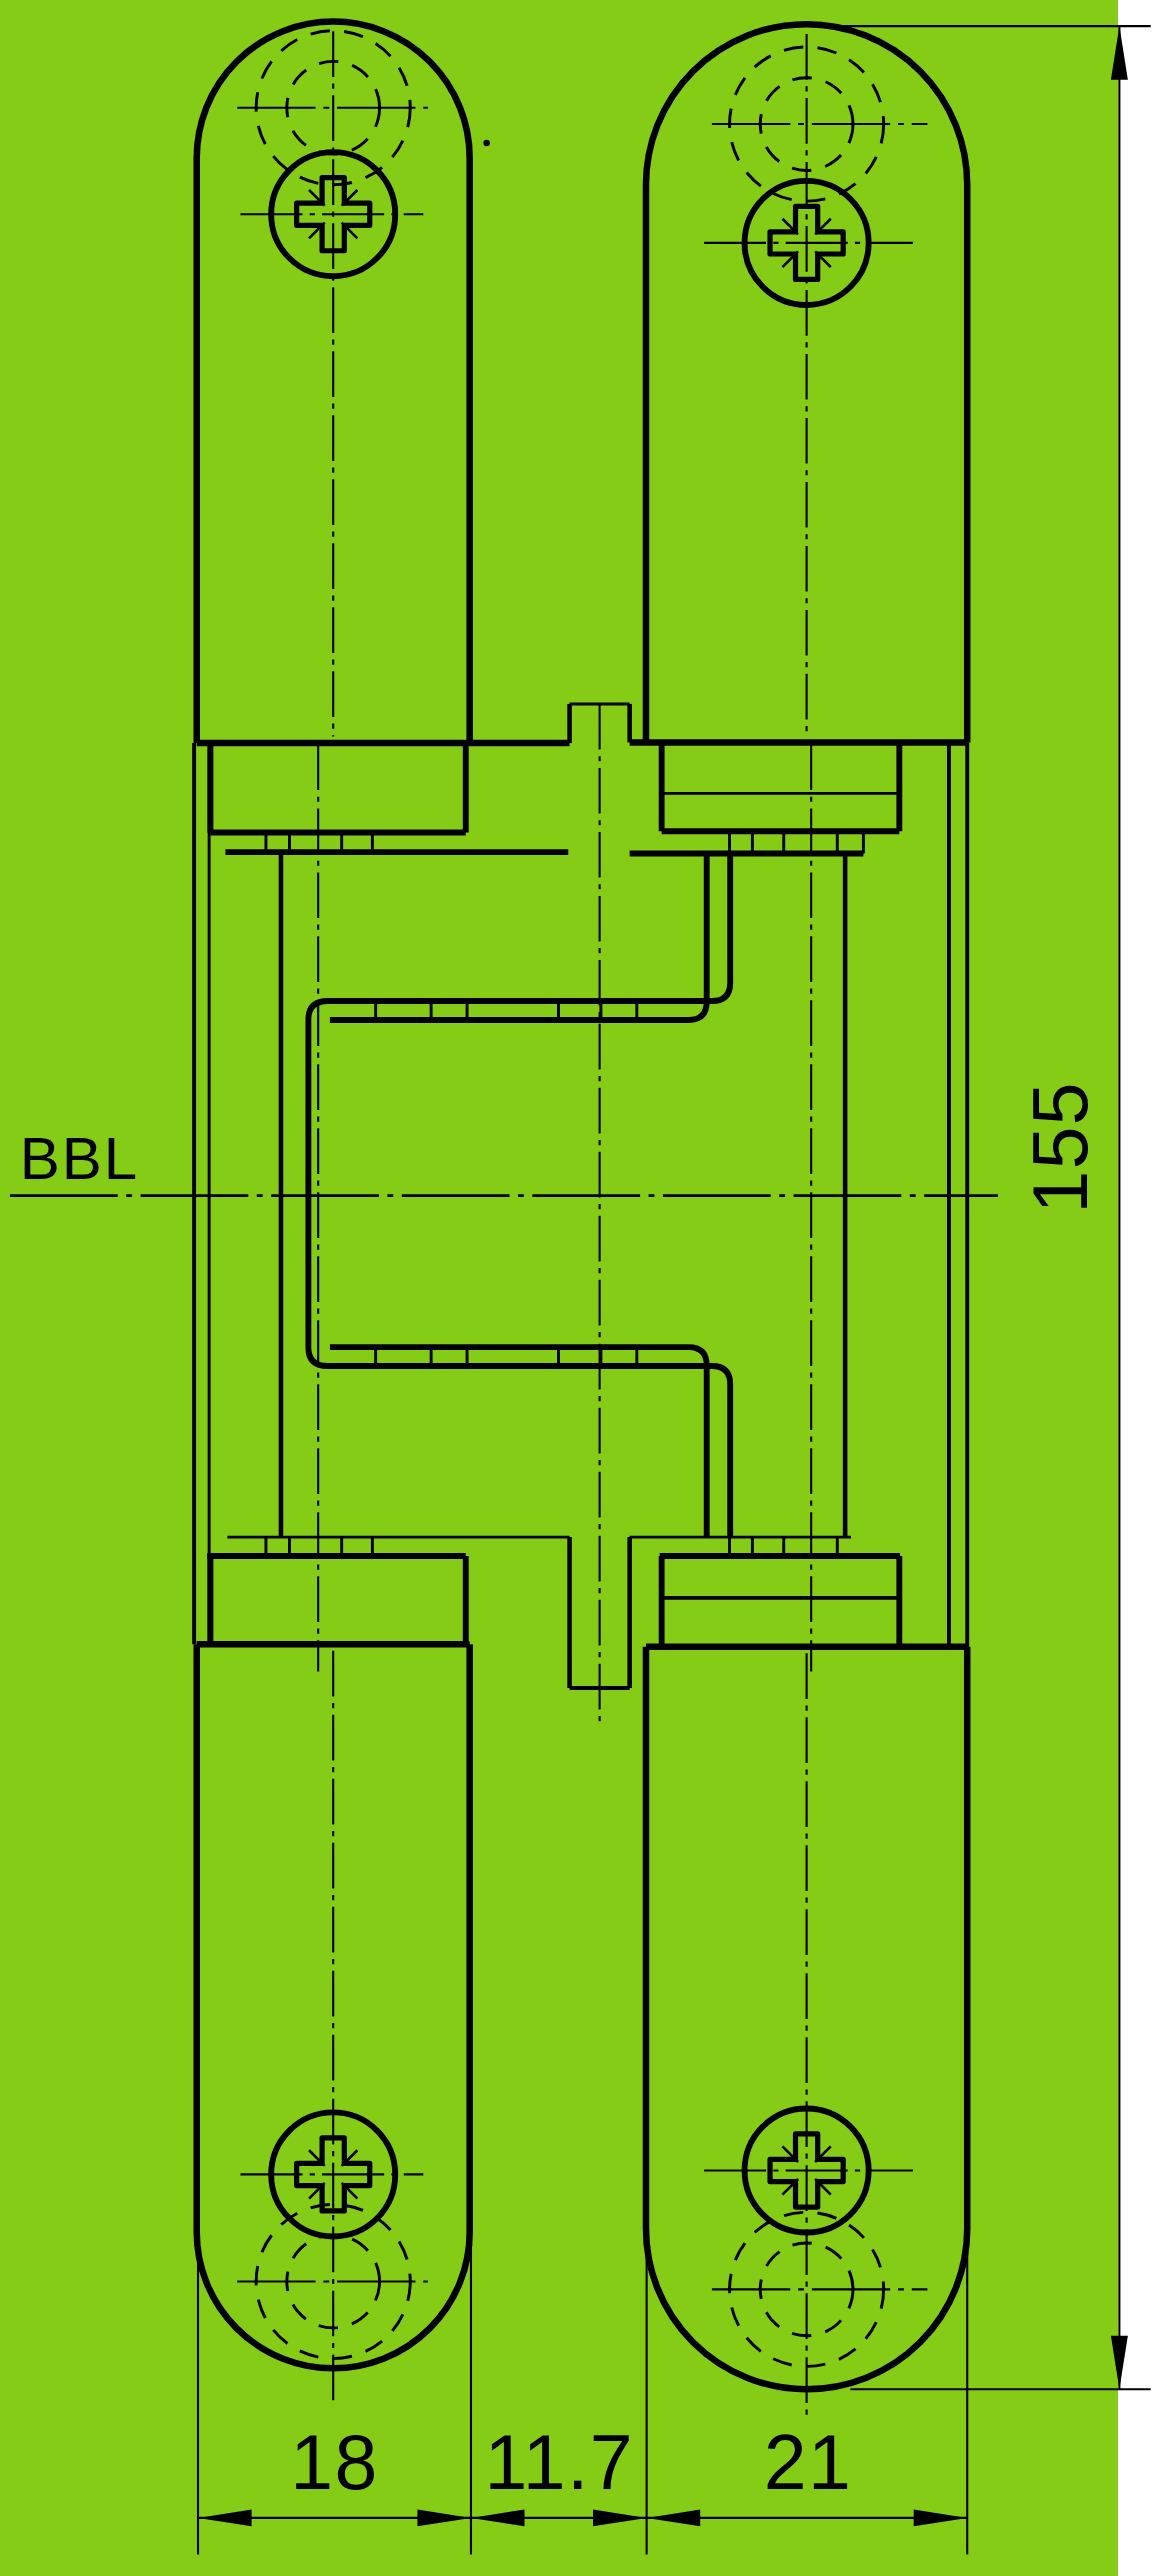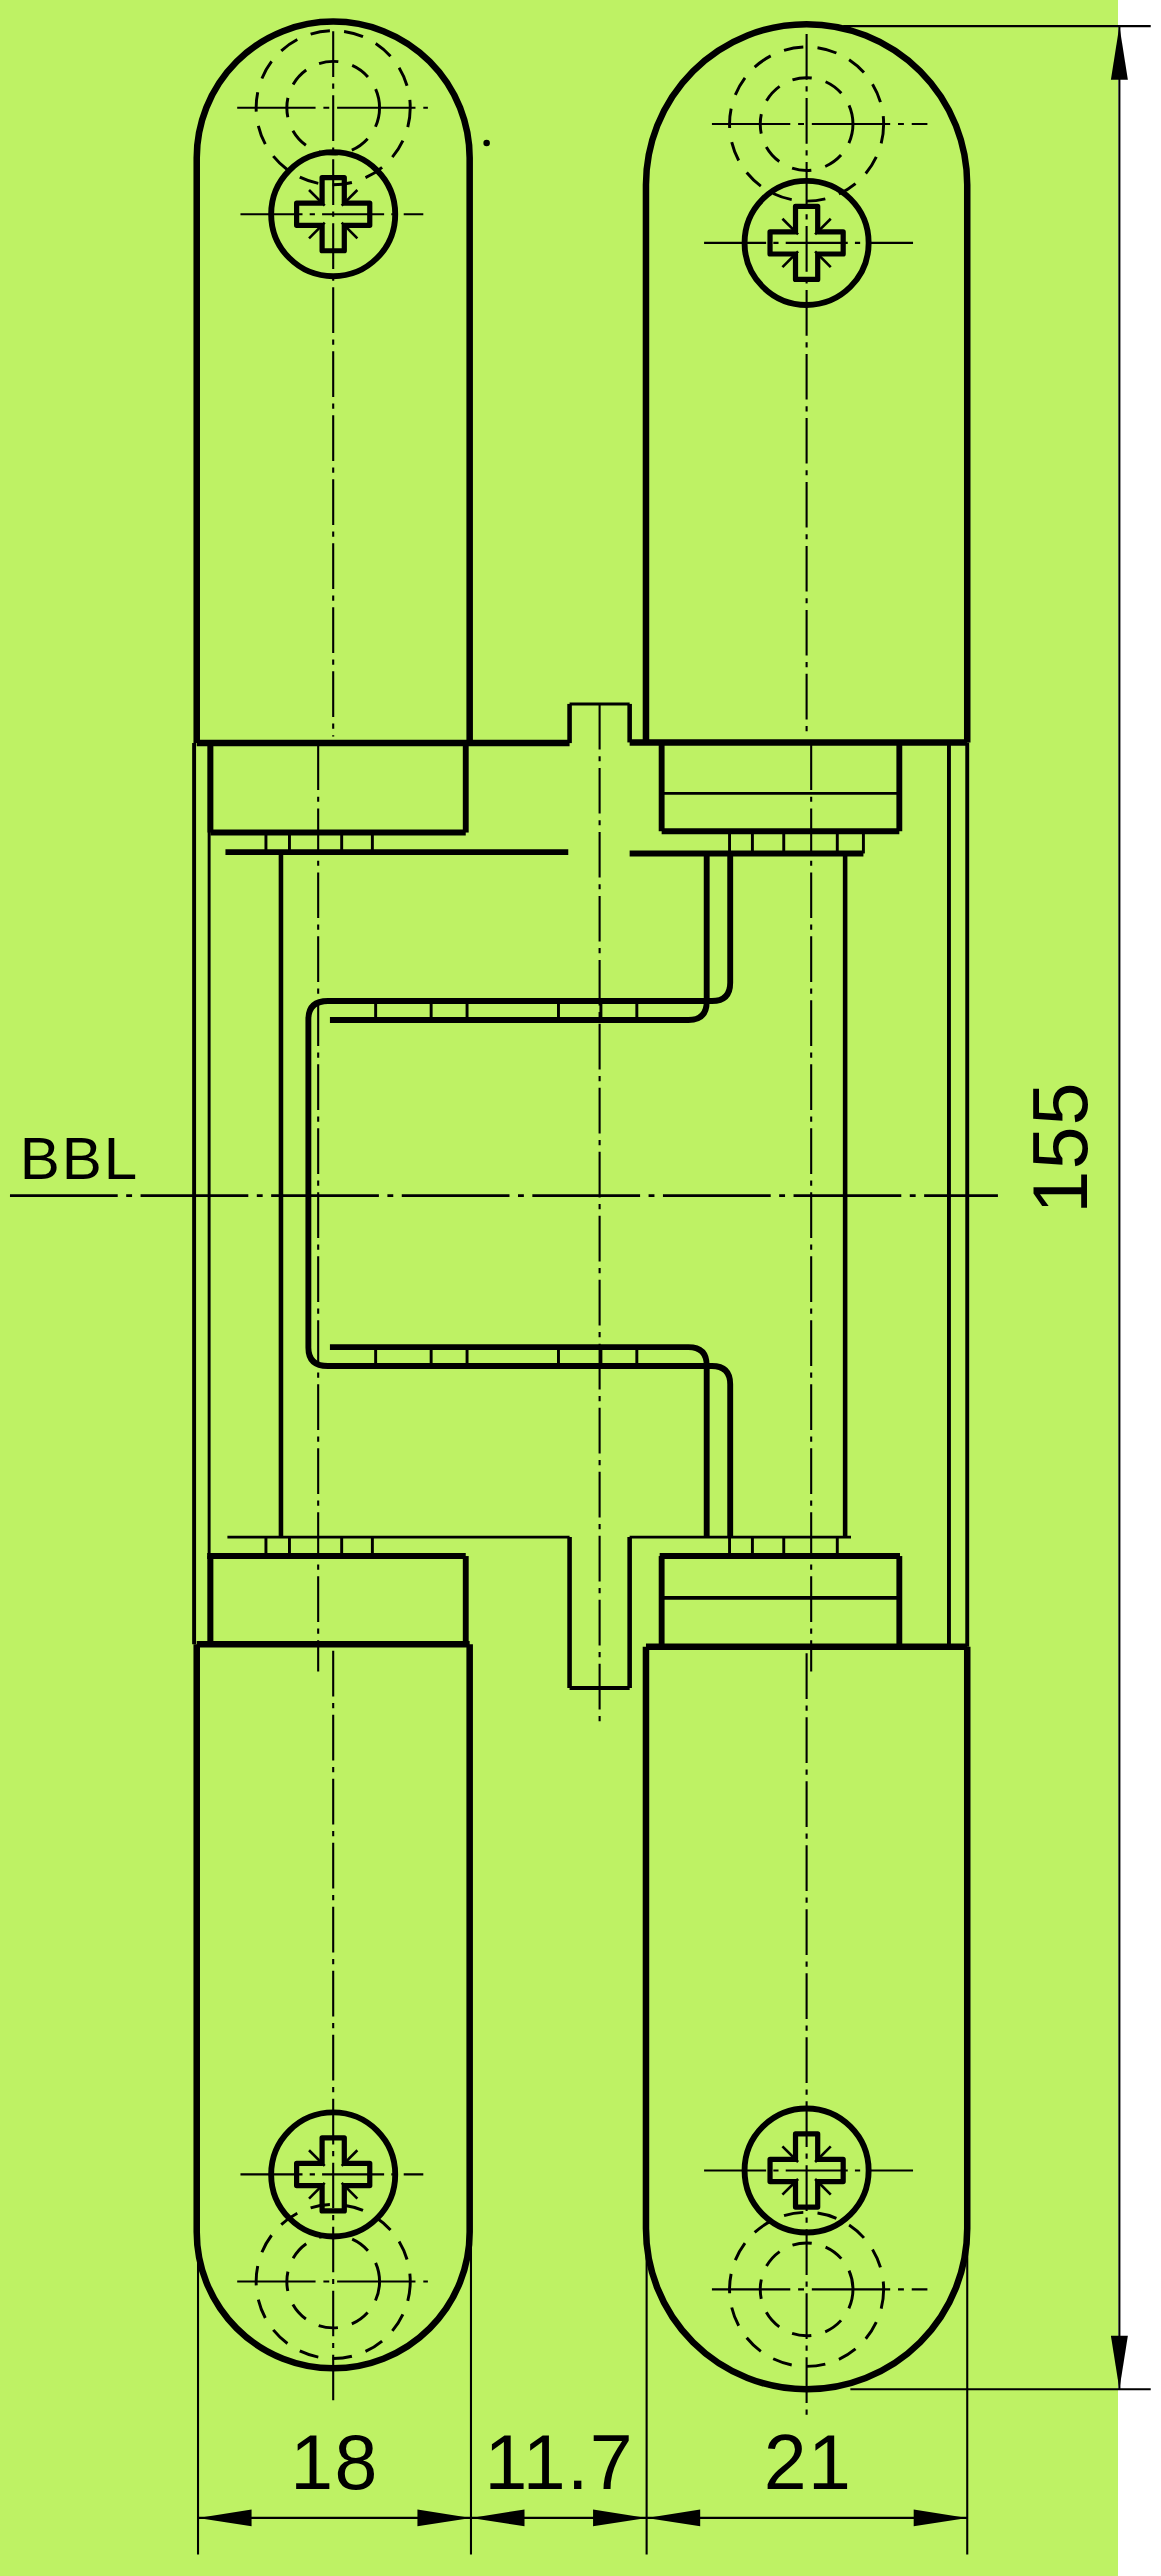--- a/index.html
+++ b/index.html
@@ -1,16 +1,16 @@
 <!DOCTYPE html>
 <html style="font-size:10.4px"><head>
 <meta charset="utf-8">
 <style>
   html,body{margin:0;padding:0;background:#fff;}
-  .stage{width:1118px;height:2576px;position:relative;background:#bef264;}
+  .stage{width:1118px;height:2576px;position:relative;background:#84cc16;}
   svg{display:block;}
   text{font-family:"Liberation Sans","DejaVu Sans",sans-serif;fill:#000;}
   .dim-text{font-size:118px;letter-spacing:2px;}
   .bbl-text{font-size:92px;letter-spacing:3px;}
   .ln{stroke:#000;fill:none;}
   .w10{stroke-width:10;} .w9{stroke-width:9;} .w7{stroke-width:7;}
   .w6{stroke-width:6;} .w45{stroke-width:4.5;} .w32{stroke-width:3.2;} .w4{stroke-width:4;}
   .cl{stroke-dasharray:70 10 8 10;}
   .bblcl{stroke-dasharray:165 13 9 13;stroke-width:4;}
   .dashc{stroke-dasharray:30 22;stroke-width:4.5;}

